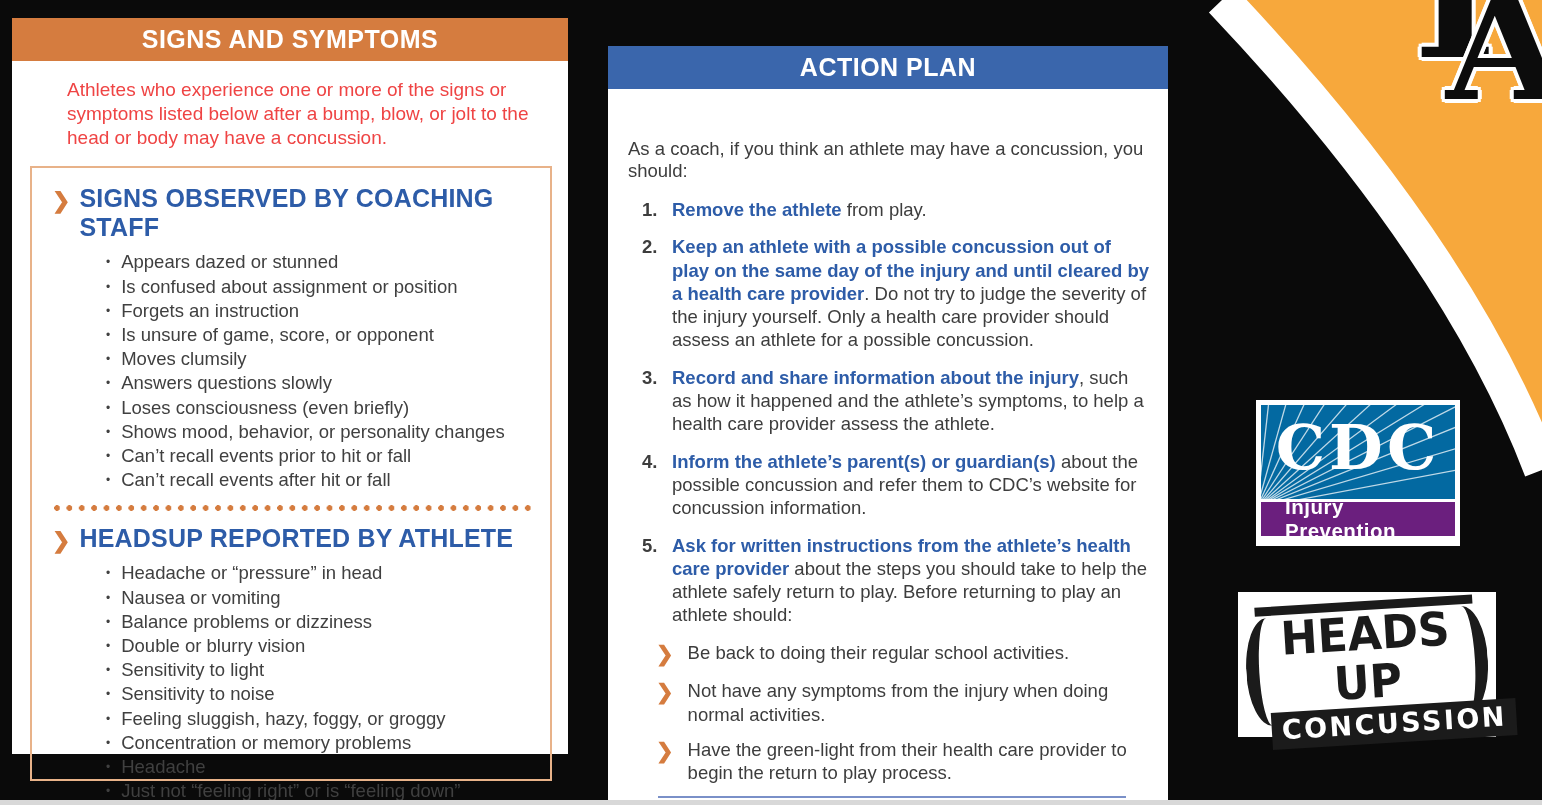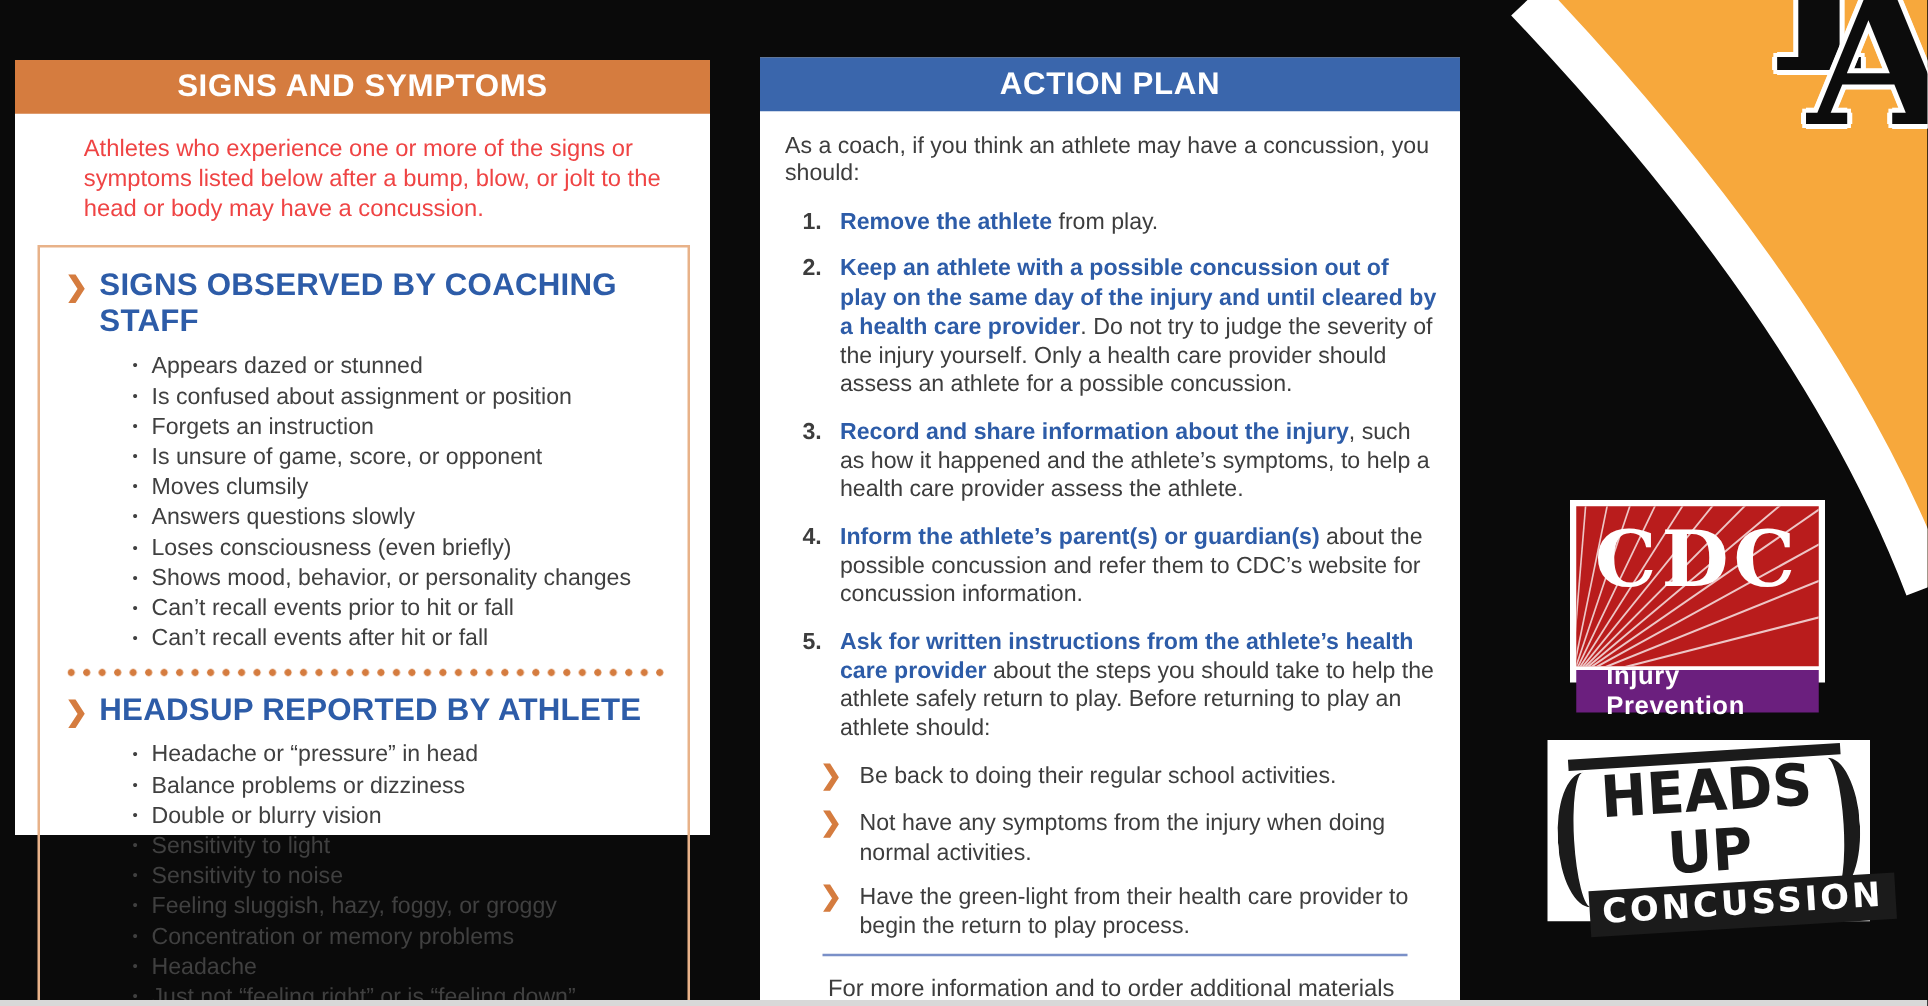--- a/index.html
+++ b/index.html
@@ -15,21 +15,21 @@
   .ta-logo span {
     position: absolute; font-family: "DejaVu Serif", serif; font-weight: 700; color: #0c0c0c; line-height: 1;
     text-shadow: 4px 0 0 #fff, -4px 0 0 #fff, 0 4px 0 #fff, 0 -4px 0 #fff,
                  3px 3px 0 #fff, -3px -3px 0 #fff, 3px -3px 0 #fff, -3px 3px 0 #fff;
   }
   .ta-t { left: 0; top: 0; font-size: 175px; }
   .ta-a { left: 56px; top: 62px; font-size: 152px; }
 
   
   .panel { position: absolute; background: #fff; }
-  .left-panel  { left: 12px;  top: 48px; width: 556px; height: 620px; }
+  .left-panel  { left: 12px;  top: 18px; width: 556px; height: 736px; }
   .right-panel { left: 608px; top: 46px; width: 560px; height: 757px; }
 
   .panel-header { height: 43px; display: flex; align-items: center; justify-content: center; }
   .panel-header h1 { color: #fff; font-size: 25px; font-weight: bold; letter-spacing: .5px; }
   .panel-header.orange { background: #D57C3F; }
   .panel-header.blue   { background: #3A66AC; }
 
   
   .lp-intro { padding: 17px 20px 12px 22px; font-size: 19px; line-height: 1.27; color: #ef4444; margin-left: 33px; }
   .inner-box { margin: 4px 16px 0 18px; height: 615px; border: 2px solid #E8B289; padding: 16px 6px 0 14px; }
@@ -38,37 +38,37 @@
   .section-heading h2 { color: #2D5CA8; font-size: 25px; font-weight: bold; letter-spacing: .2px; }
   .blue-list { list-style: none; margin-left: 60px; }
   .blue-list li { color: #404040; font-size: 18.5px; line-height: 24.2px; }
   .blue-list li::before { content: "•"; font-size: 12px; margin-right: 11px; vertical-align: 2px; }
   .dotted-divider { height: 6px; margin: 13px 10px 13px 8px;
     background-image: radial-gradient(circle at 3px 3px, #D57C3F 2.6px, transparent 3.1px);
     background-size: 12.4px 6px; background-repeat: repeat-x; }
 
   
   .rp-body { padding: 16px 18px 0 20px; }
-  .rp-intro { font-size: 18.5px; color: #3D3D3D; margin-bottom: 16px; }
+  .rp-intro { font-size: 18.5px; color: #3D3D3D; margin-bottom: 16px; margin-top: 33px; }
   .steps { list-style: none; margin-left: 14px; }
   .steps li { display: flex; margin-bottom: 14px; }
   .steps .num { flex: 0 0 30px; font-weight: bold; color: #3D3D3D; font-size: 18.5px; line-height: 1.26; }
   .steps .step-text { font-size: 18.5px; line-height: 1.26; color: #3D3D3D; }
   .steps .lead { font-weight: bold; color: #2D5CA8; }
   .chev-list { list-style: none; margin: 2px 0 0 28px; }
   .chev-list li { display: flex; gap: 14px; margin-bottom: 12px; font-size: 18.5px; line-height: 1.26; color: #3D3D3D; }
   .chev-list .chev { color: #D57C3F; font-size: 21px; font-weight: bold; flex: 0 0 14px; }
   .blue-rule { border: none; border-top: 2px solid #7A90C8; margin: 8px 24px 14px 30px; }
   .more-info { text-align: center; font-size: 19px; color: #3D3D3D; line-height: 1.35; }
   .more-info .bold-dark { font-weight: bold; color: #2b2b2b; }
   .more-info .url { font-weight: bold; color: #2D5CA8; }
 
   
   .cdc-logo { position: absolute; left: 1256px; top: 400px; width: 204px; height: 146px; background: #fff; padding: 5px; }
-  .cdc-blue { position: relative; width: 100%; height: 128px; background: #b91c1c; overflow: hidden; }
+  .cdc-blue { position: relative; width: 100%; height: 94px; background: #0369a1; overflow: hidden; }
   .cdc-rays { position: absolute; inset: 0; width: 100%; height: 100%; }
   .cdc-text { position: absolute; left: 0; right: 0; top: 12px; text-align: center;
     font-family: "DejaVu Serif", serif; font-weight: bold; font-size: 62px; line-height: 1; color: #fff; letter-spacing: 4px; }
   .cdc-purple { margin-top: 3px; height: 34px; background: #6B1F7E; color: #fff; display: flex; align-items: center; justify-content: center;
     font-size: 20.5px; font-weight: bold; letter-spacing: .5px; padding-left: 24px; }
 
   
   .headsup-logo { position: absolute; left: 1238px; top: 592px; width: 258px; height: 145px; background: #fff; }
   .hu-inner { position: absolute; inset: 4px 6px; transform: rotate(-3.5deg); }
   .hu-topbar { position: absolute; top: 5px; left: 14px; right: 14px; height: 9px; background: #1b1b1b; }
@@ -123,20 +123,21 @@
       </ul>
 
       <div class="dotted-divider"></div>
 
       <div class="section-heading">
         <span class="chev">❯</span>
         <h2>HEADSUP REPORTED BY ATHLETE</h2>
       </div>
       <ul class="blue-list">
         <li>Headache or “pressure” in head</li>
+        <li>Nausea or vomiting</li>
         <li>Balance problems or dizziness</li>
         <li>Double or blurry vision</li>
         <li>Sensitivity to light</li>
         <li>Sensitivity to noise</li>
         <li>Feeling sluggish, hazy, foggy, or groggy</li>
         <li>Concentration or memory problems</li>
         <li>Headache</li>
         <li>Just not “feeling right” or is “feeling down”</li>
       </ul>
     </div>

